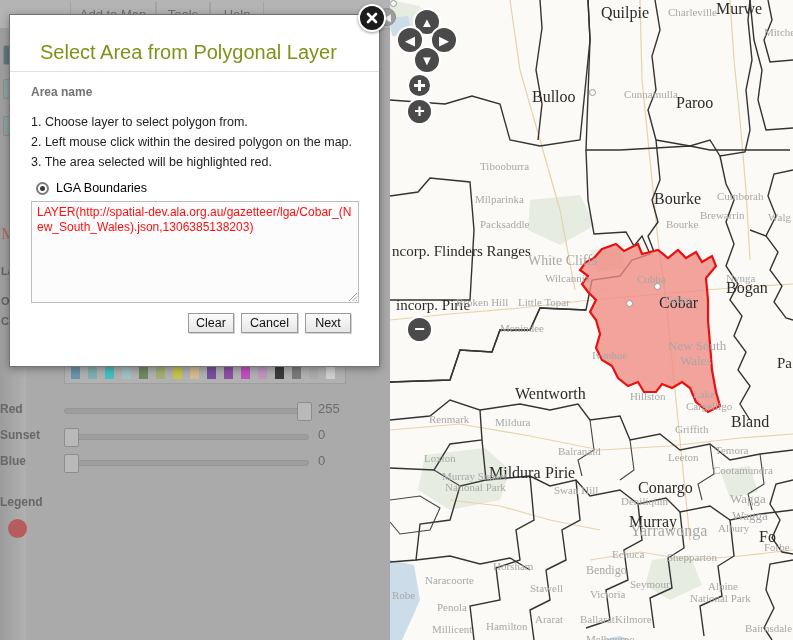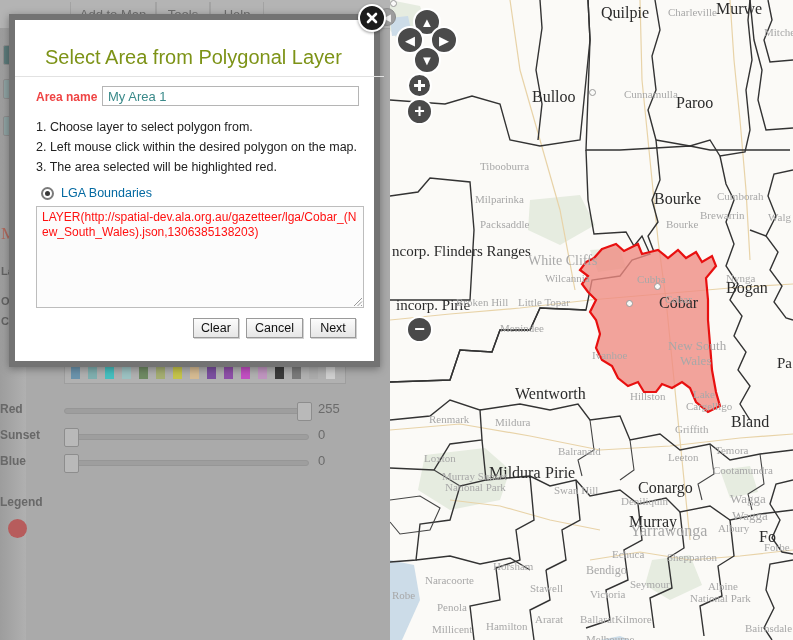--- a/index.html
+++ b/index.html
@@ -97,49 +97,49 @@
   #panel-collapse{
     position:absolute;left:378px;top:8px;width:18px;height:18px;
     border-radius:50%;background:#9d9d9d;border:1px solid #8a8a8a;
     display:flex;align-items:center;justify-content:center;
     color:#f0f0f0;font-size:10px;box-sizing:border-box;
   }
 
   
   #modal{
     position:absolute;left:9px;top:14px;width:371px;height:353px;
-    background:#ffffff;border:6px solid #737373;
+    background:#ffffff;border:1px solid #737373;
     box-shadow:0 2px 8px rgba(0,0,0,.35);
     box-sizing:border-box;
   }
   #modal-title{
     position:absolute;left:30px;top:26px;font-size:20px;color:#7d9317;
     font-family:"Liberation Sans",sans-serif;
   }
   #modal-divider{position:absolute;left:0;top:56px;width:369px;height:1px;background:#e2e2e2;}
   #area-name-label{
-    position:absolute;left:21px;top:70px;font-size:12px;font-weight:bold;color:#ef4444;
+    position:absolute;left:21px;top:70px;font-size:12px;font-weight:bold;color:#737373;
   }
   #area-name-input{
     position:absolute;left:87px;top:66px;width:257px;height:20px;
     border:1px solid #b5b5b5;box-sizing:border-box;
     font-size:13px;color:#3a8a8a;padding:0 5px;
     font-family:"Liberation Sans",sans-serif;background:#fff;
   }
   .step{
     position:absolute;left:21px;font-size:12.5px;color:#222222;
   }
   #radio-row{position:absolute;left:26px;top:166px;display:flex;align-items:center;gap:7px;}
   #radio-lga{
     width:13px;height:13px;border-radius:50%;
     border:2px solid #7b7b7b;background:#ffffff;box-sizing:border-box;
     display:flex;align-items:center;justify-content:center;
   }
   #radio-lga i{display:block;width:5px;height:5px;border-radius:50%;background:#3a3a3a;}
-  #radio-label{font-size:12.5px;color:#0369a1;}
+  #radio-label{font-size:12.5px;color:#000000;}
   #layer-textarea{
     position:absolute;left:21px;top:186px;width:328px;height:102px;
     border:1px solid #bdbdbd;box-sizing:border-box;background:#fcfcfc;
     color:#ff1010;font-size:12px;line-height:15px;padding:3px 5px;
     font-family:"Liberation Sans",sans-serif;resize:none;overflow:hidden;
     white-space:pre-wrap;word-break:break-all;
   }
   #resize-grip{position:absolute;left:338px;top:277px;width:10px;height:10px;}
   .dlg-btn{
     position:absolute;top:298px;height:20px;
@@ -407,21 +407,20 @@
 </div>
 
 <div id="panel-collapse">◀</div>
 
 <div id="modal">
 
   <div id="modal-title">Select Area from Polygonal Layer</div>
   <div id="modal-divider"></div>
 
   <div id="area-name-label">Area name</div>
-  <input id="area-name-input" type="text" value="My Area 1" style="">
 
   <div class="step" style="top:100px;">1. Choose layer to select polygon from.</div>
   <div class="step" style="top:120px;">2. Left mouse click within the desired polygon on the map.</div>
   <div class="step" style="top:140px;">3. The area selected will be highlighted red.</div>
 
   <div id="radio-row">
     <span id="radio-lga">
         <i></i>
       </span>
     <span id="radio-label">LGA Boundaries</span>

